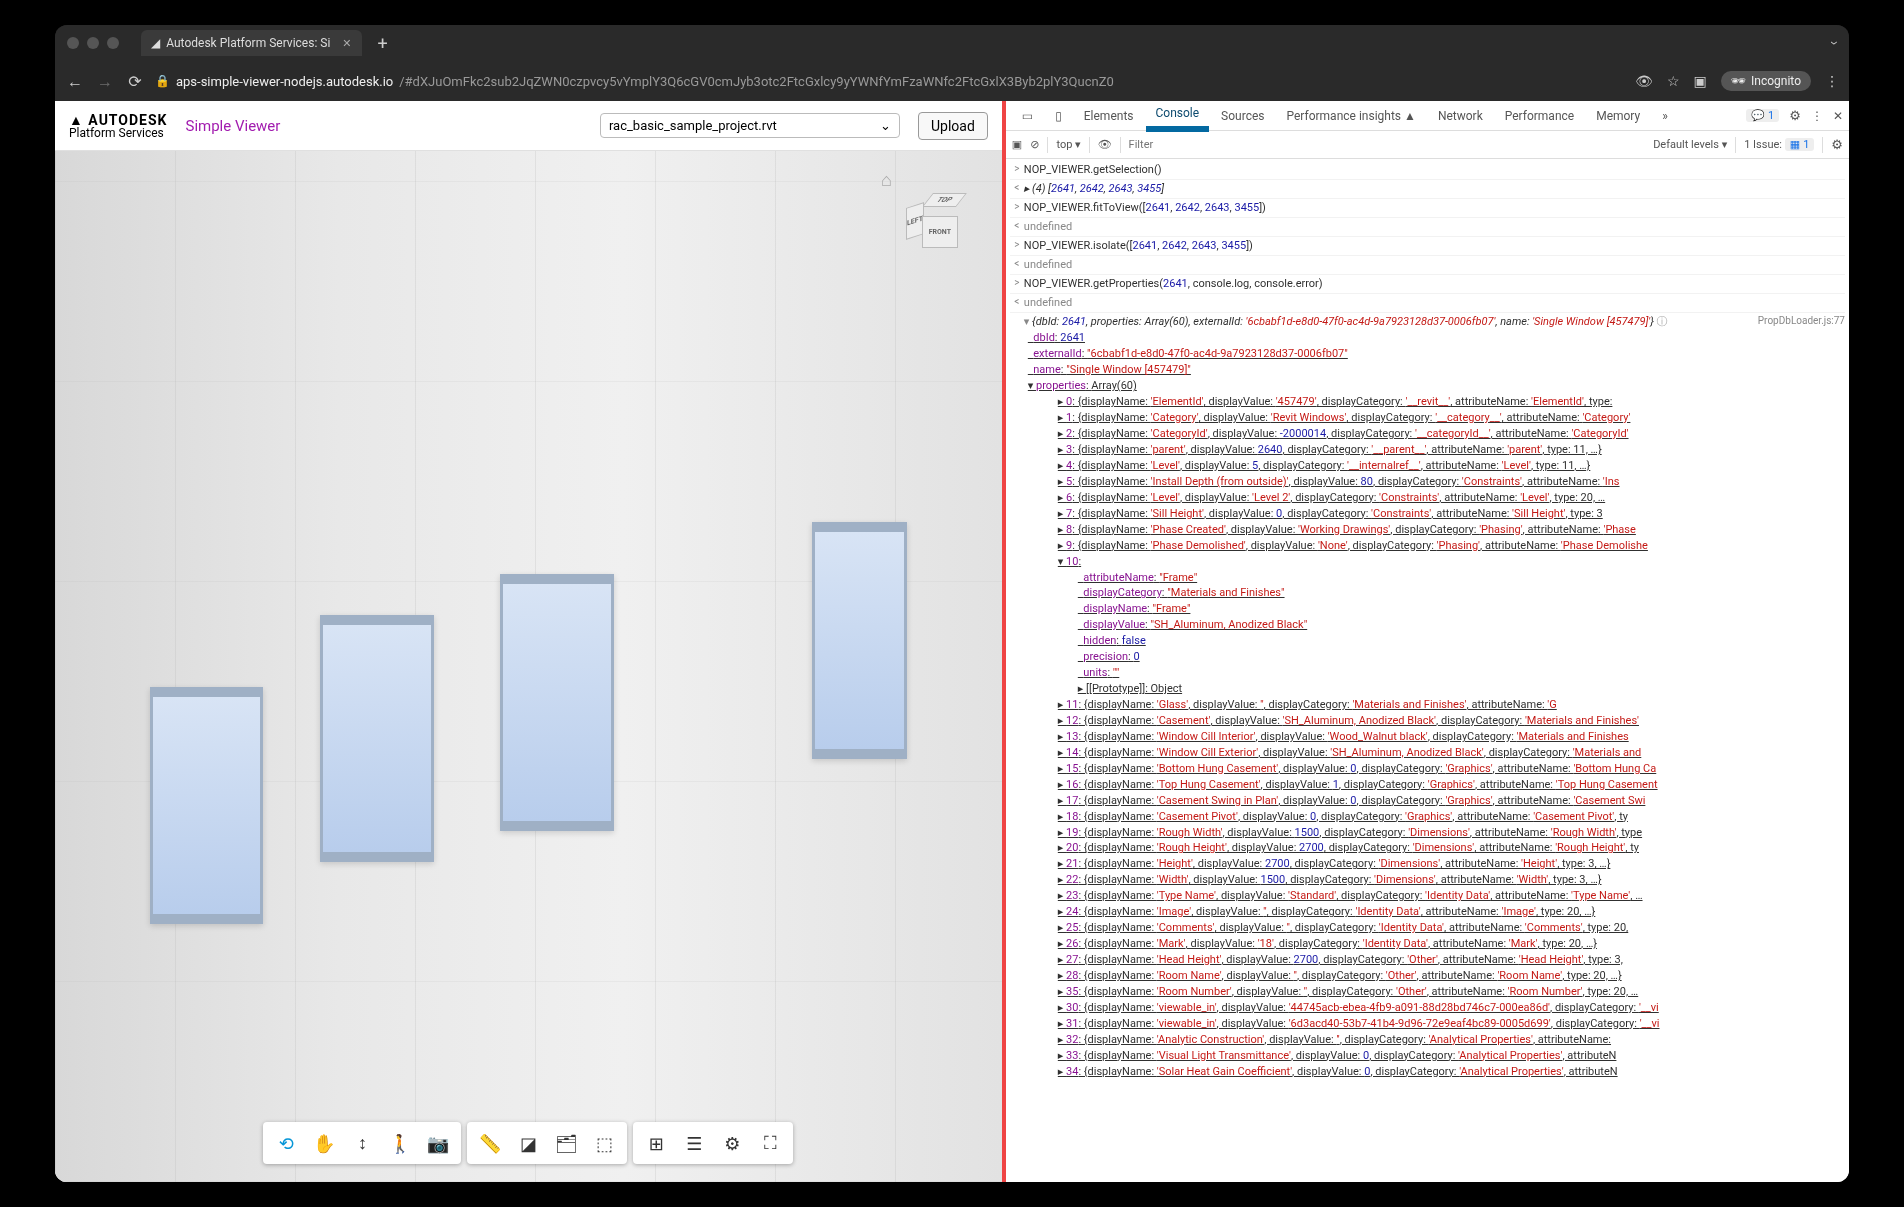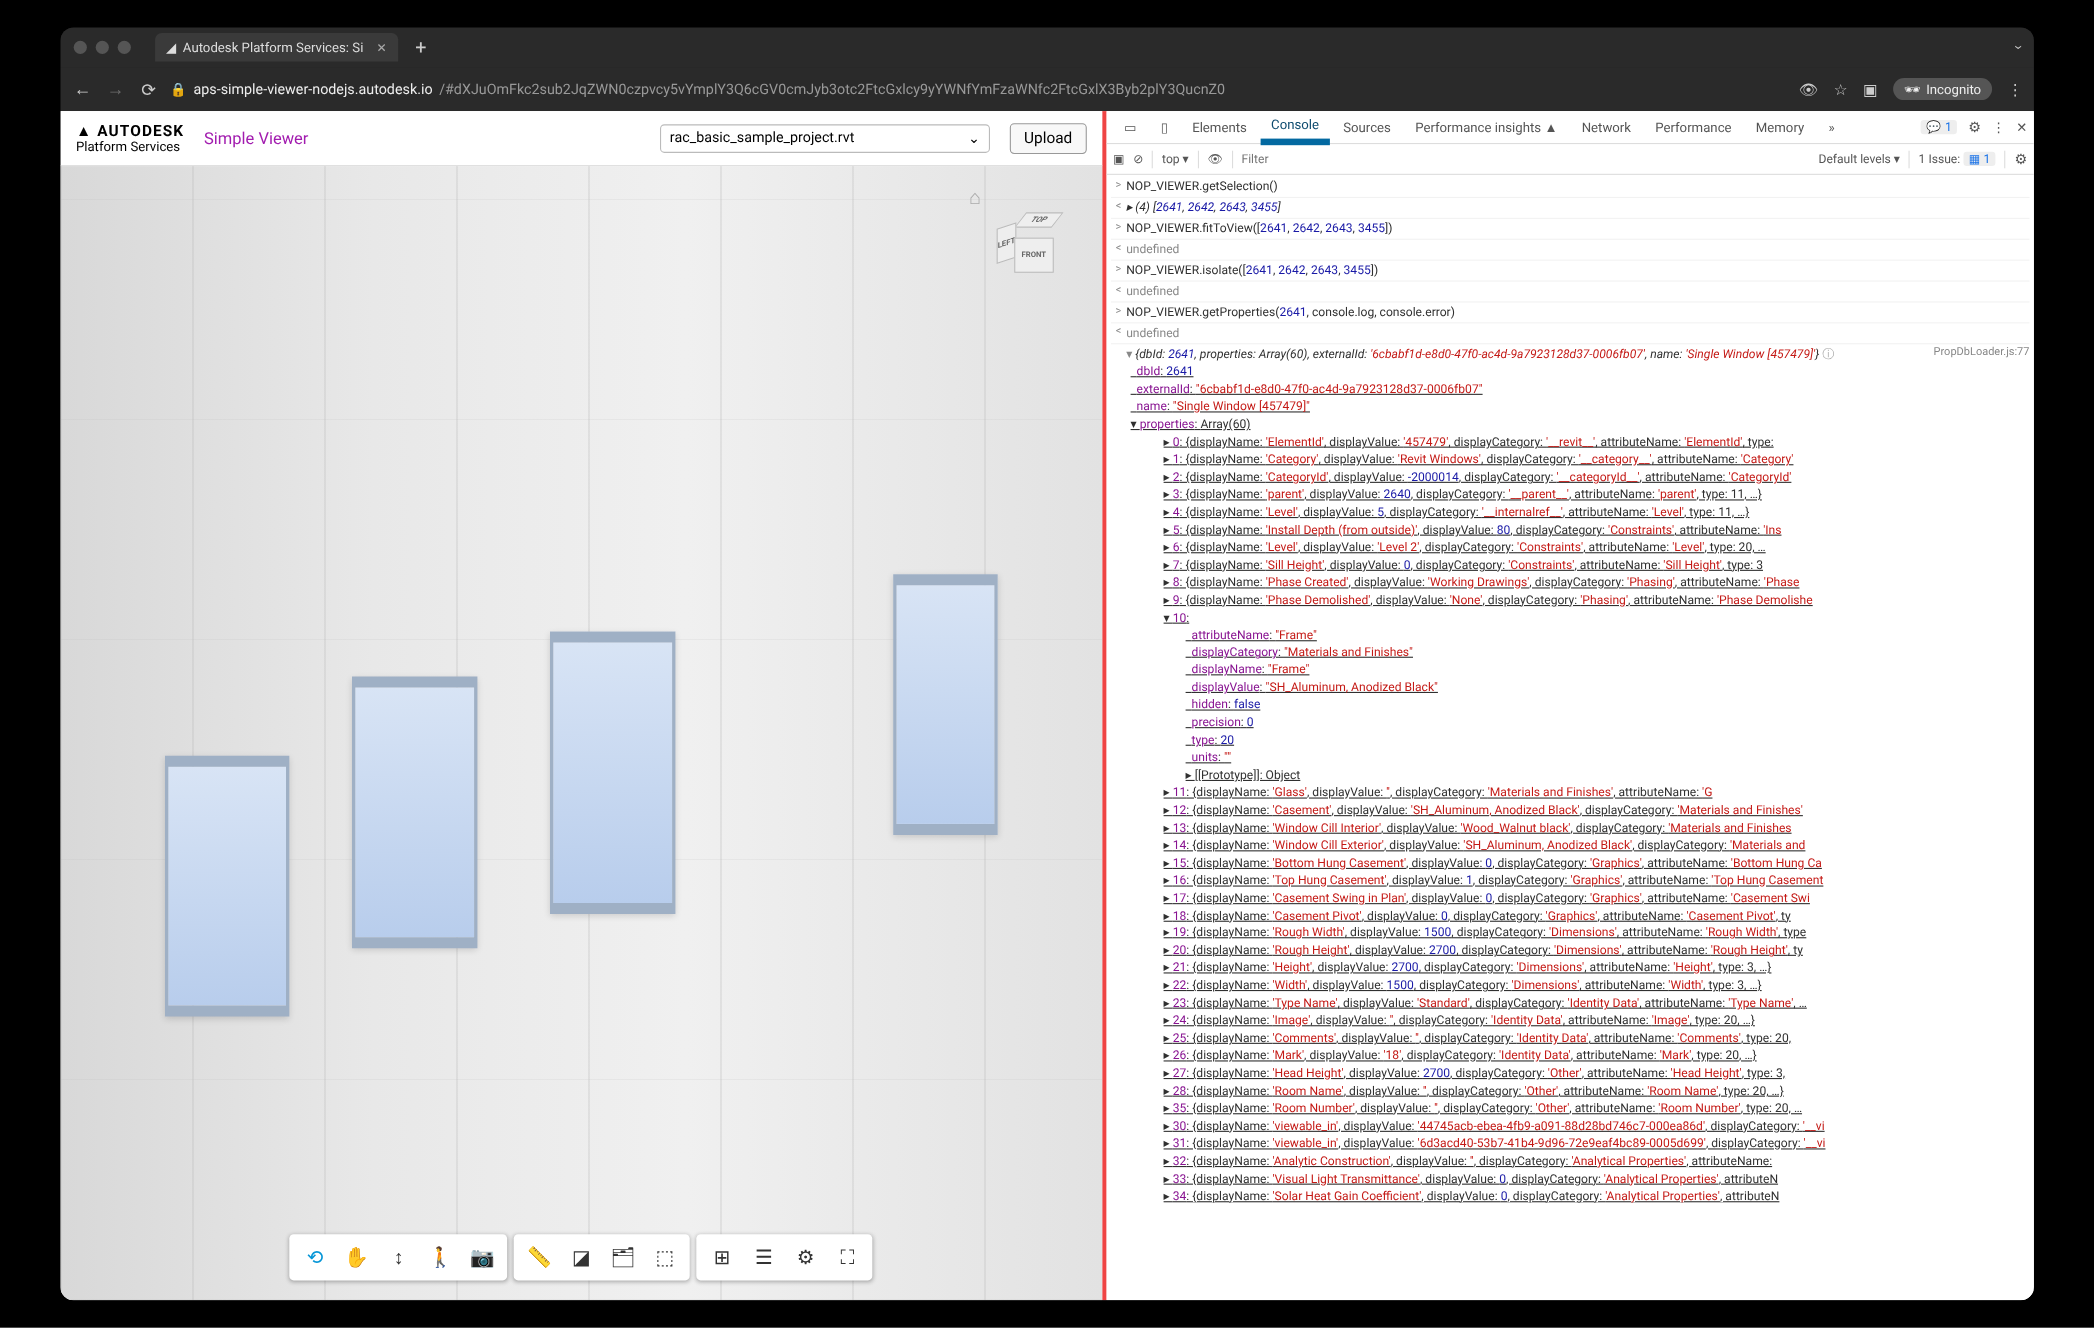--- a/index.html
+++ b/index.html
@@ -263,21 +263,20 @@
           <div class="prop-list">
               <div class="prop-line">▾ <span class="kw-key">10</span>:</div>
             </div>
           <div class="nested">
             <div class="prop-line">  <span class="kw-key">attributeName</span>: <span class="kw-str">"Frame"</span></div>
             <div class="prop-line">  <span class="kw-key">displayCategory</span>: <span class="kw-str">"Materials and Finishes"</span></div>
             <div class="prop-line">  <span class="kw-key">displayName</span>: <span class="kw-str">"Frame"</span></div>
             <div class="prop-line">  <span class="kw-key">displayValue</span>: <span class="kw-str">"SH_Aluminum, Anodized Black"</span></div>
             <div class="prop-line">  <span class="kw-key">hidden</span>: <span class="kw-num">false</span></div>
             <div class="prop-line">  <span class="kw-key">precision</span>: <span class="kw-num">0</span></div>
-            <div class="prop-line">  <span class="kw-key">type</span>: <span class="kw-num">20</span></div>
             <div class="prop-line">  <span class="kw-key">units</span>: <span class="kw-str">""</span></div>
             <div class="prop-line">▸ <span>[[Prototype]]: Object</span></div>
           </div>
           <div class="prop-list" id="props-11-34">
               <div class="prop-line">▸ <span class="kw-key">11</span>: {displayName: <span class="kw-str">'Glass'</span>, displayValue: <span class="kw-str">'<by category="">'</by></span>, displayCategory: <span class="kw-str">'Materials and Finishes'</span>, attributeName: <span class="kw-str">'G</span></div>
               <div class="prop-line">▸ <span class="kw-key">12</span>: {displayName: <span class="kw-str">'Casement'</span>, displayValue: <span class="kw-str">'SH_Aluminum, Anodized Black'</span>, displayCategory: <span class="kw-str">'Materials and Finishes'</span></div>
               <div class="prop-line">▸ <span class="kw-key">13</span>: {displayName: <span class="kw-str">'Window Cill Interior'</span>, displayValue: <span class="kw-str">'Wood_Walnut black'</span>, displayCategory: <span class="kw-str">'Materials and Finishes</span></div>
               <div class="prop-line">▸ <span class="kw-key">14</span>: {displayName: <span class="kw-str">'Window Cill Exterior'</span>, displayValue: <span class="kw-str">'SH_Aluminum, Anodized Black'</span>, displayCategory: <span class="kw-str">'Materials and</span></div>
               <div class="prop-line">▸ <span class="kw-key">15</span>: {displayName: <span class="kw-str">'Bottom Hung Casement'</span>, displayValue: <span class="kw-num">0</span>, displayCategory: <span class="kw-str">'Graphics'</span>, attributeName: <span class="kw-str">'Bottom Hung Ca</span></div>
               <div class="prop-line">▸ <span class="kw-key">16</span>: {displayName: <span class="kw-str">'Top Hung Casement'</span>, displayValue: <span class="kw-num">1</span>, displayCategory: <span class="kw-str">'Graphics'</span>, attributeName: <span class="kw-str">'Top Hung Casement</span></div>

